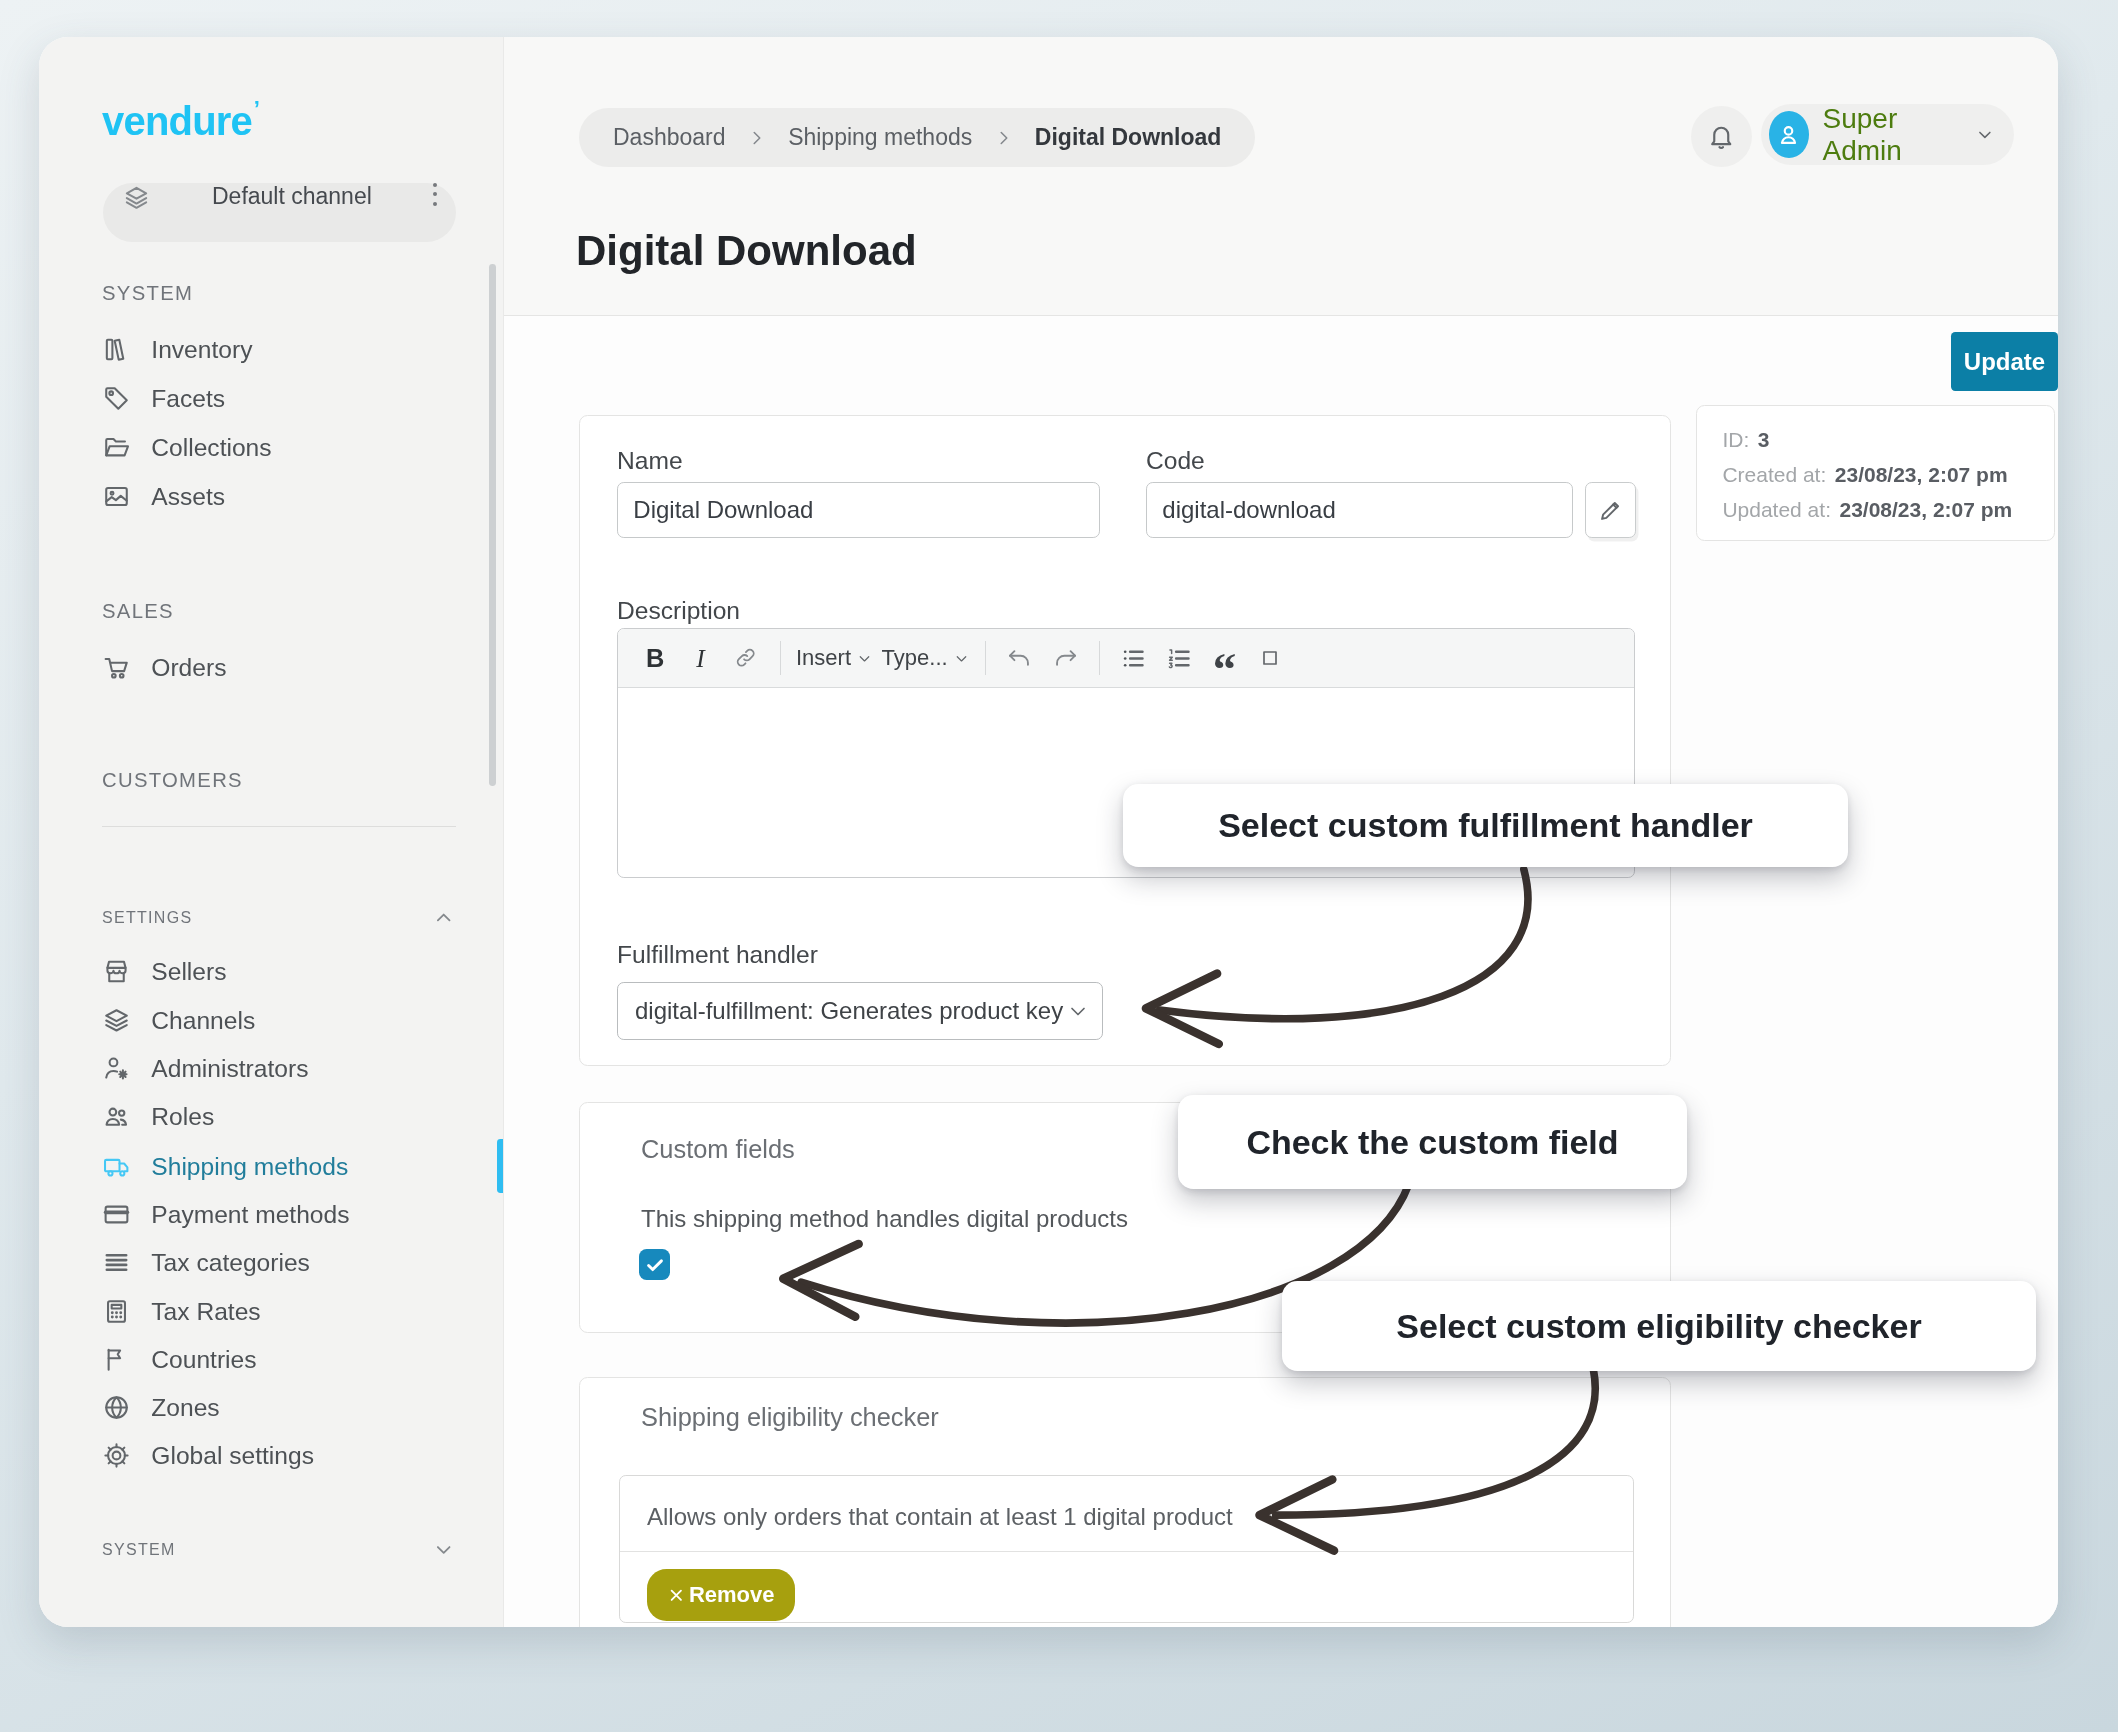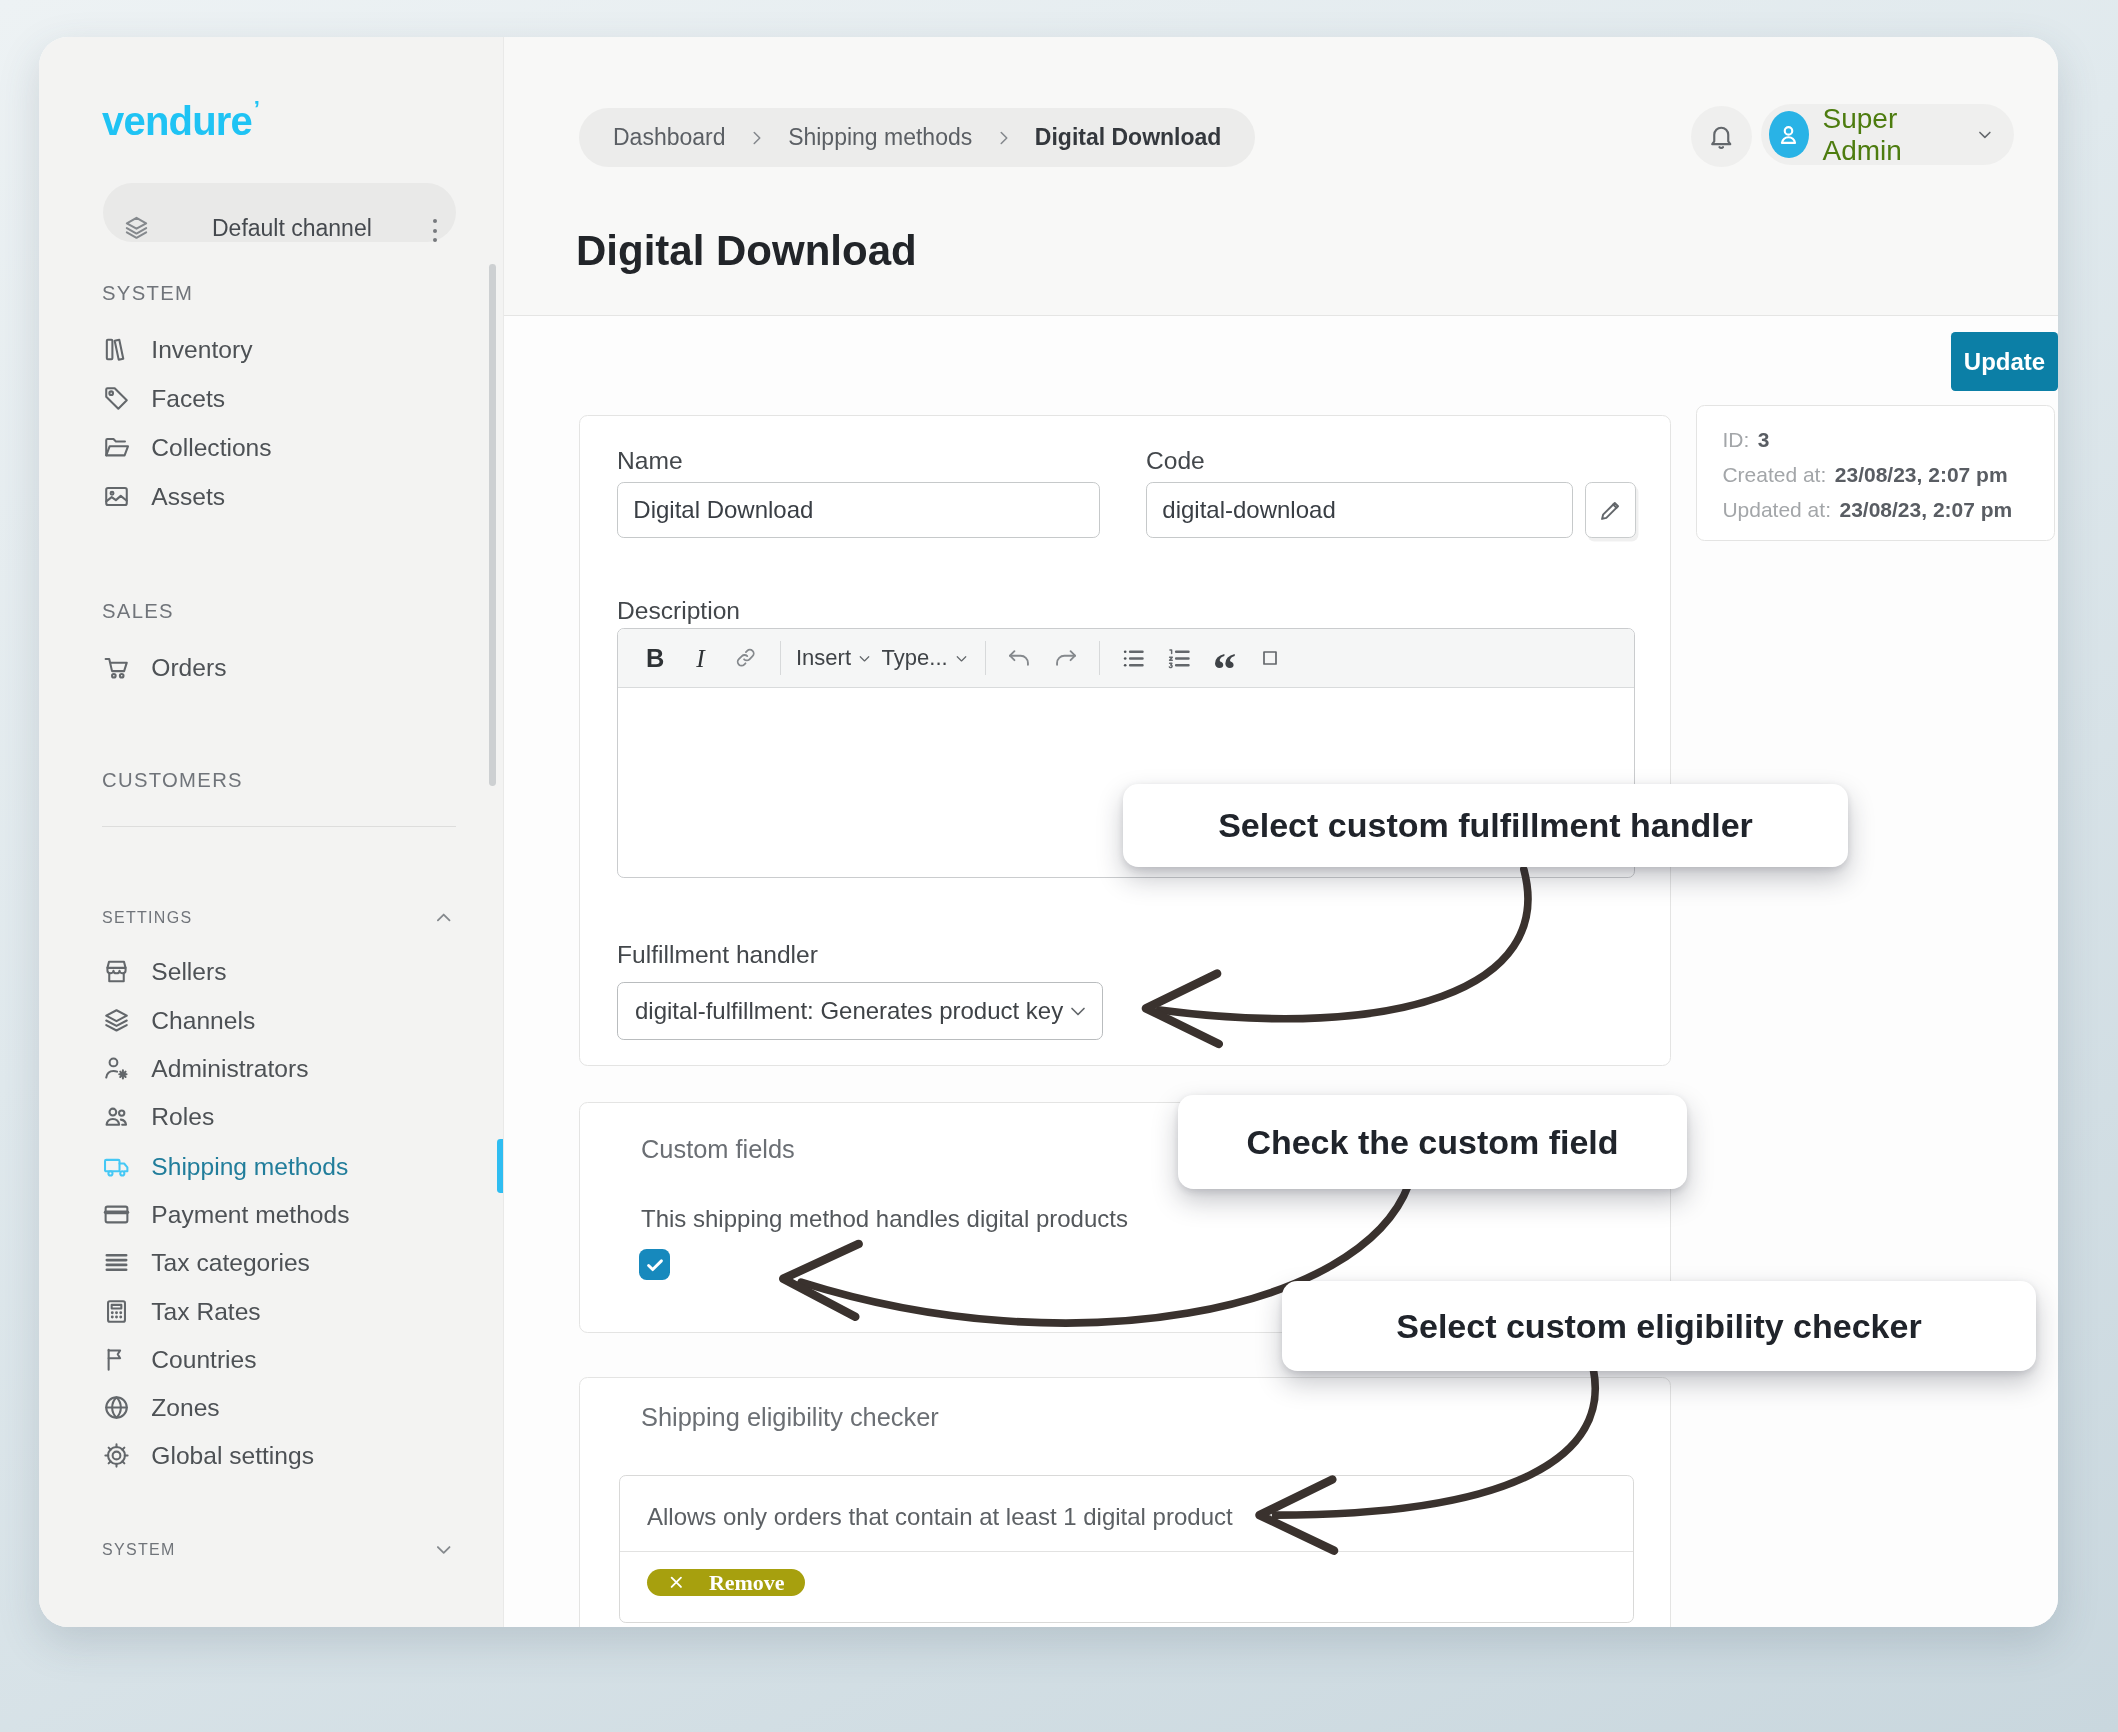--- a/index.html
+++ b/index.html
@@ -7,21 +7,21 @@
   body { background:linear-gradient(155deg,#edf2f4 0%,#e0e9ed 40%,#c9d7de 100%); position:relative; overflow:hidden; }
 
   #app { position:absolute; left:39px; top:37px; width:2019px; height:1590px; background:#fdfdfd;
          border-radius:29px; overflow:hidden; box-shadow:0 15.3px 42px rgba(60,80,95,.18); }
 
   
   #sidebar { position:absolute; left:0; top:0; width:465px; height:100%; background:#f3f3f2; border-right:0.8px solid #e9e9e8; }
   .logo { position:absolute; left:63px; top:59px; font-size:40px; font-weight:700; letter-spacing:-0.8px; color:#1fc3f4; }
   .logo .mark { font-size:22px; vertical-align:18.6px; margin-left:1.7px; }
   .channel-pill { position:absolute; left:64px; top:146px; width:353px; height:59px; background:#e9e9e8;
-                  border-radius:30px; display:flex; align-items:flex-end; padding:0 18.6px; }
+                  border-radius:30px; display:flex; align-items:flex-start; padding:0 18.6px; }
   .channel-pill .txt { flex:1; text-align:center; font-size:23px; color:#45494e; }
   .dots { display:flex; flex-direction:column; gap:5.1px; }
   .dots i { width:4.2px; height:4.2px; border-radius:50%; background:#76797d; }
 
   .nav-section { position:absolute; left:63px; font-size:20.3px; font-weight:500; letter-spacing:1.3px; color:#70747a; }
   .nav-head { position:absolute; left:63px; width:354px; display:flex; align-items:center; justify-content:space-between;
               font-size:16px; font-weight:500; letter-spacing:1.3px; color:#70747a; cursor:pointer; }
   .nav-item { position:absolute; left:63px; height:41px; display:flex; align-items:center; gap:20.3px; cursor:pointer; }
   .nav-item .nlabel { font-size:24.6px; color:#4d5155; }
   .nav-item.active .nlabel { color:#217d9b; font-weight:500; }
@@ -78,22 +78,22 @@
   .select-box .sval { flex:1; font-size:24px; color:#3f4347; white-space:nowrap; overflow:hidden; }
 
   .card-title { position:absolute; left:61px; font-size:25.4px; color:#6b6f74; }
   .cf-label { position:absolute; left:61px; top:102px; font-size:24px; color:#53575b; }
   .checkbox { position:absolute; left:59px; top:146px; width:31px; height:31px; background:#1789bd; border-radius:7.6px;
               display:flex; align-items:center; justify-content:center; cursor:pointer; }
 
   .elig-box { position:absolute; left:39px; top:97px; width:1015px; height:148px; border:0.8px solid #d9d9d8; border-radius:6.8px; background:#fff; }
   .elig-val { position:absolute; left:27px; top:27px; font-size:24px; color:#5c6064; }
   .elig-div { position:absolute; left:0; top:75px; width:100%; height:0.8px; background:#e2e2e1; }
-  .chip-remove { position:absolute; left:27px; top:93px; height:27px; background:#a7a00e; border-radius:19.5px; border:none;
-                 display:flex; align-items:center; gap:23px; padding:0 20.3px; cursor:pointer;font-family:Liberation Serif, serif; }
+  .chip-remove { position:absolute; left:27px; top:93px; height:52px; background:#a7a00e; border-radius:19.5px; border:none;
+                 display:flex; align-items:center; gap:3px; padding:0 20.3px; cursor:pointer; }
   .chip-remove span { color:#fff; font-size:22px; font-weight:700; font-family:inherit; }
 
   .drow { font-size:21px; display:flex; gap:8.5px; }
   .dlabel { color:#a3a6a9; }
   .dval { color:#595d63; font-weight:700; }
 
   
   .callout { position:absolute; background:#fff; border-radius:15.3px; box-shadow:0 12px 25.4px rgba(30,35,50,.25),0 2.5px 6.8px rgba(30,35,50,.12);
              display:flex; align-items:center; justify-content:center; font-size:34px; font-weight:700; color:#20242b; z-index:50; }
   #co1 { left:1123px; top:784px; width:725px; height:83px; }

